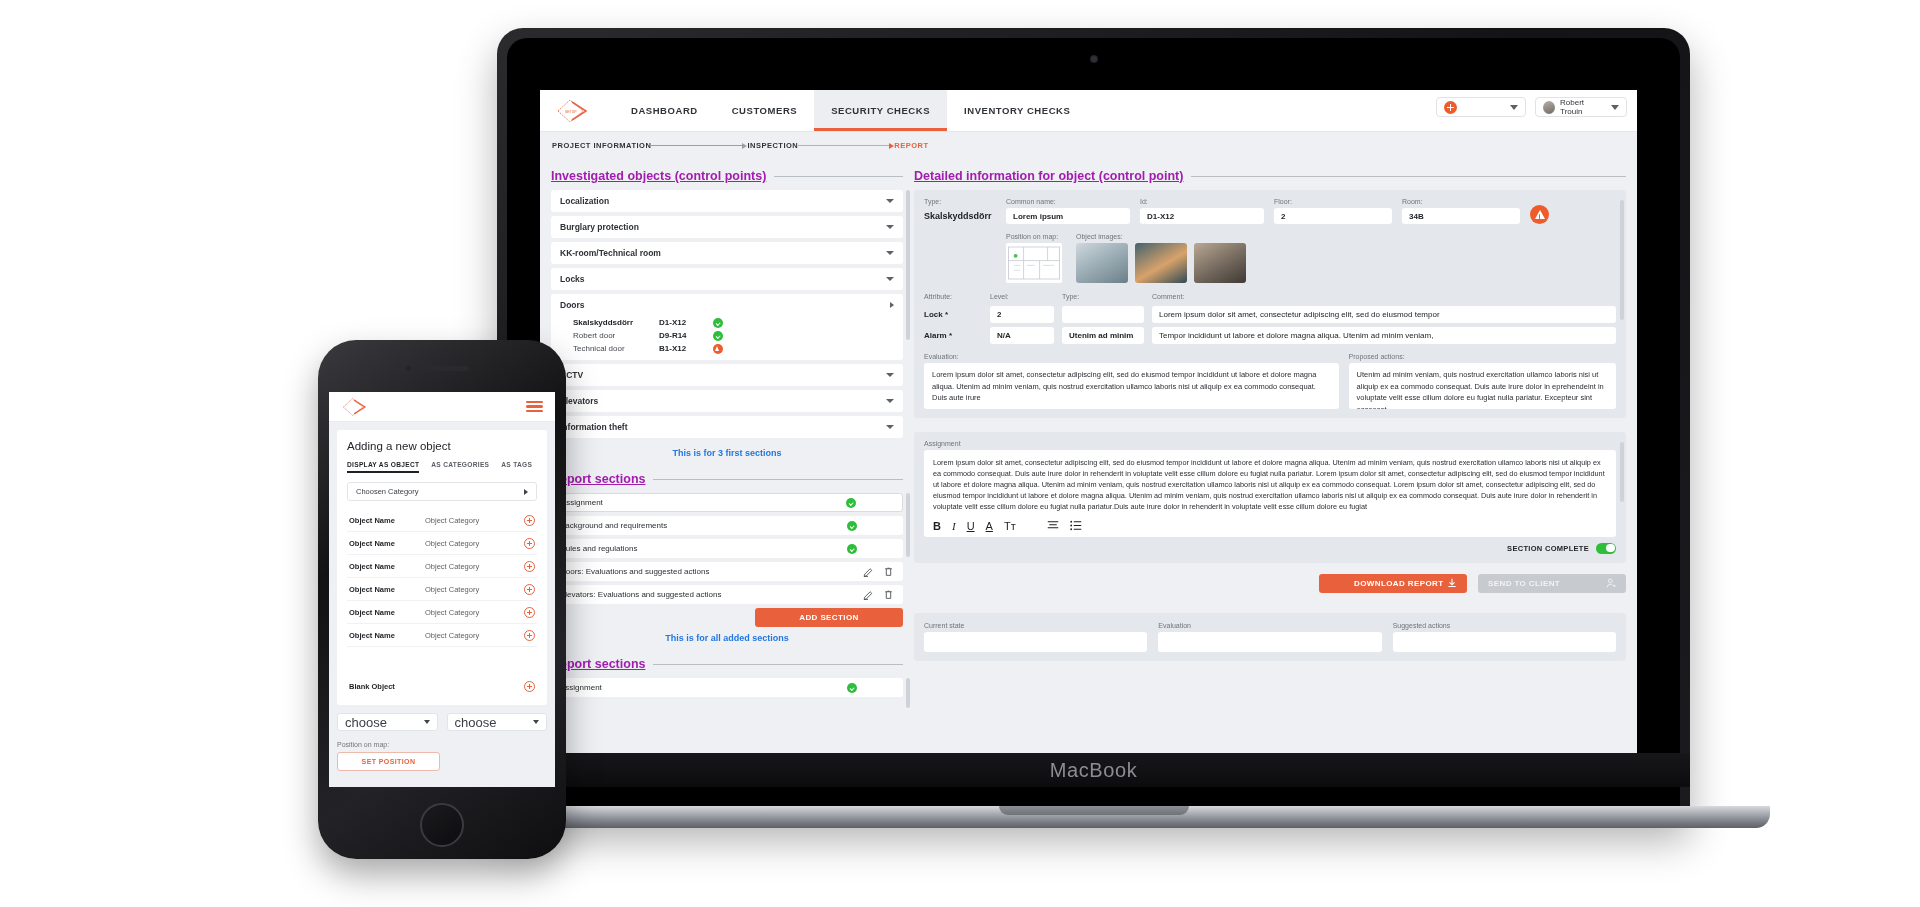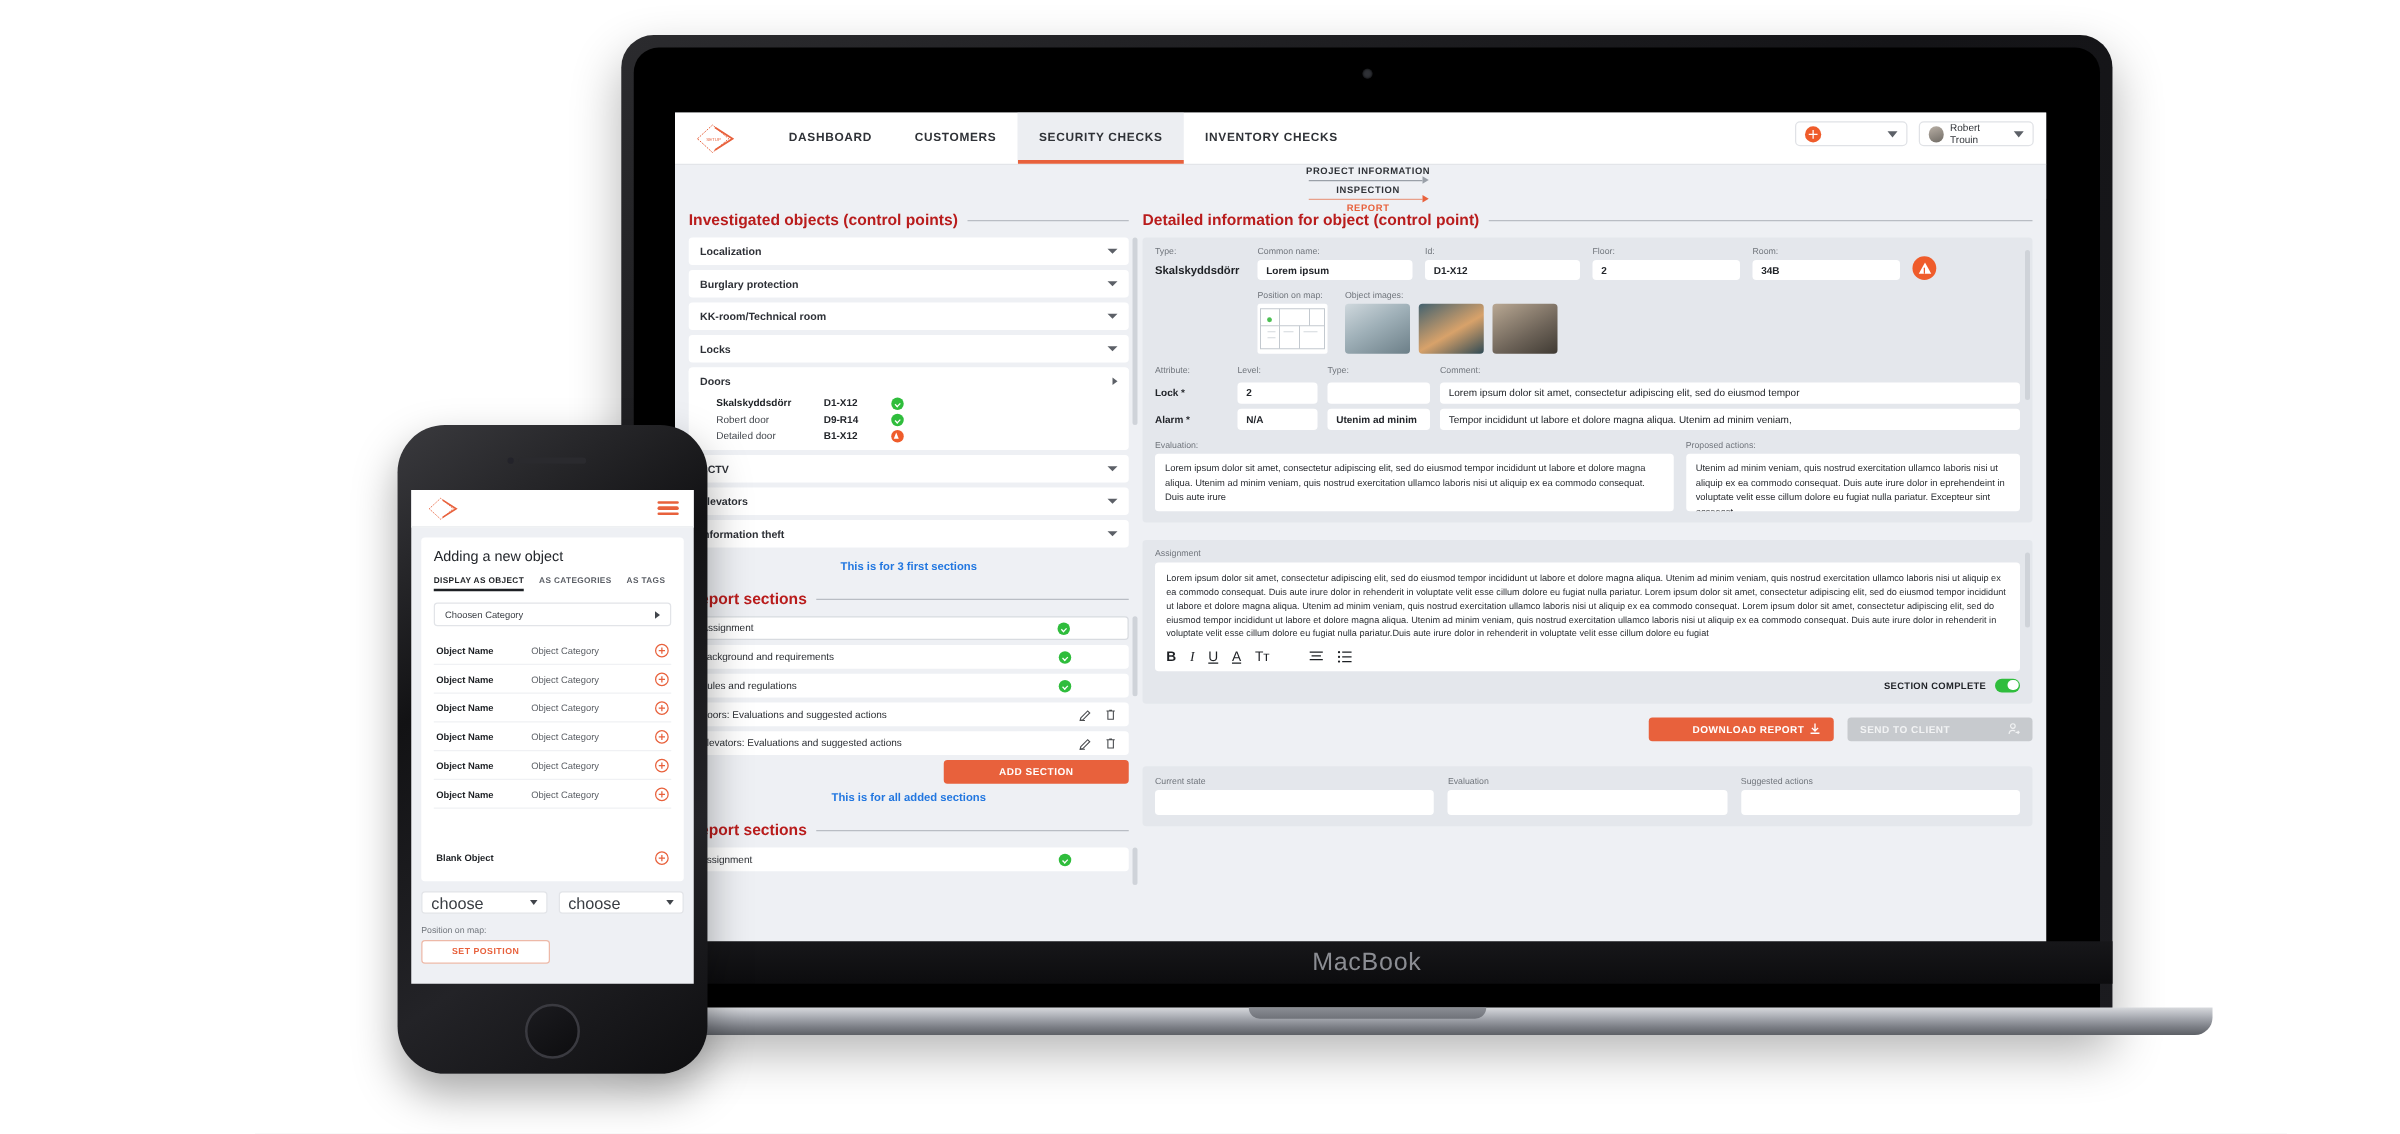--- a/index.html
+++ b/index.html
@@ -65,37 +65,37 @@
   .plus-circle:before{left:3px;top:6px;width:7px;height:1.6px;}
   .plus-circle:after{left:5.7px;top:3.3px;width:1.6px;height:7px;}
   .caret{ width:0;height:0;border-left:4px solid transparent;border-right:4px solid transparent;border-top:5px solid #5c6067; }
   .pill.user{ width:92px; justify-content:space-between; }
   .userleft{ display:flex; align-items:center; gap:5px; }
   .avatar{ width:13px;height:13px;border-radius:50%;background:linear-gradient(160deg,#b9b0a6,#6f6a64); }
   .username{ font-size:8px; color:#32353a; }
   .pill.add{ width:90px; justify-content:space-between; }
 
   .breadcrumbbar{
-    height:27px; background:#eef0f4; display:flex; align-items:center; padding-left:12px; gap:0;flex-direction:column;
+    height:27px; background:#eef0f4; display:flex; align-items:center; padding-left:12px; gap:0;
   }
   .crumb{ font-size:7.5px; font-weight:700; letter-spacing:.5px; color:#2f3237; }
   .crumb.cur{ color:#e8613c; }
   .arrowline{ display:flex; align-items:center; width:96px; }
   .arrowline i{ flex:1; height:1px; background:#9aa0a8; display:block; }
   .arrowline b{
     width:0;height:0;border-top:3px solid transparent;border-bottom:3px solid transparent;
     border-left:5px solid #9aa0a8; display:block;
   }
   .arrowline.o i{ background:#e8a08a; } .arrowline.o b{ border-left-color:#e8613c; }
 
   .cols{ display:flex; padding:0 11px; gap:11px; }
   .colL{ width:352px; }
   .colR{ flex:1; }
   .secttitle{ display:flex; align-items:center; gap:8px; padding:10px 0 7px; }
-  .secttitle h2{ font-size:12.5px; font-weight:700; color:#b91c1c; white-space:nowrap; }
+  .secttitle h2{ font-size:12.5px; font-weight:700; color:#a21caf; white-space:nowrap;text-decoration:underline; }
   .secttitle .rule{ flex:1; height:1px; background:#b9bdc4; }
   .acc{
     background:#fff; border-radius:3px; margin-bottom:4px; height:22px;
     display:flex; align-items:center; justify-content:space-between; padding:0 9px;
     font-size:8.5px; color:#2e3137; font-weight:600;
   }
   .acc .ar{ width:0;height:0;border-left:4px solid transparent;border-right:4px solid transparent;border-top:4.5px solid #5c6067; }
   .acc .ar.right{ border:none; width:0;height:0;border-top:3.5px solid transparent;border-bottom:3.5px solid transparent;border-left:4.5px solid #5c6067; }
   .accgroup{ background:#fff; border-radius:3px; margin-bottom:4px; padding-bottom:5px; }
   .accgroup .acc{ margin-bottom:0; }
@@ -297,21 +297,21 @@
                   <span class="nm">Skalskyddsdörr</span>
                   <span class="id">D1-X12</span>
                   <span class="okdot"></span>
                 </div>
                 <div class="objrow">
                   <span class="nm">Robert door</span>
                   <span class="id">D9-R14</span>
                   <span class="okdot"></span>
                 </div>
                 <div class="objrow">
-                  <span class="nm">Detailed door</span>
+                  <span class="nm">Technical door</span>
                   <span class="id">B1-X12</span>
                   <span class="warndot"></span>
                 </div>
               </div>
 
               <div class="acc">
                 <span>CCTV</span>
                 <span class="ar"></span>
               </div>
               <div class="acc">

